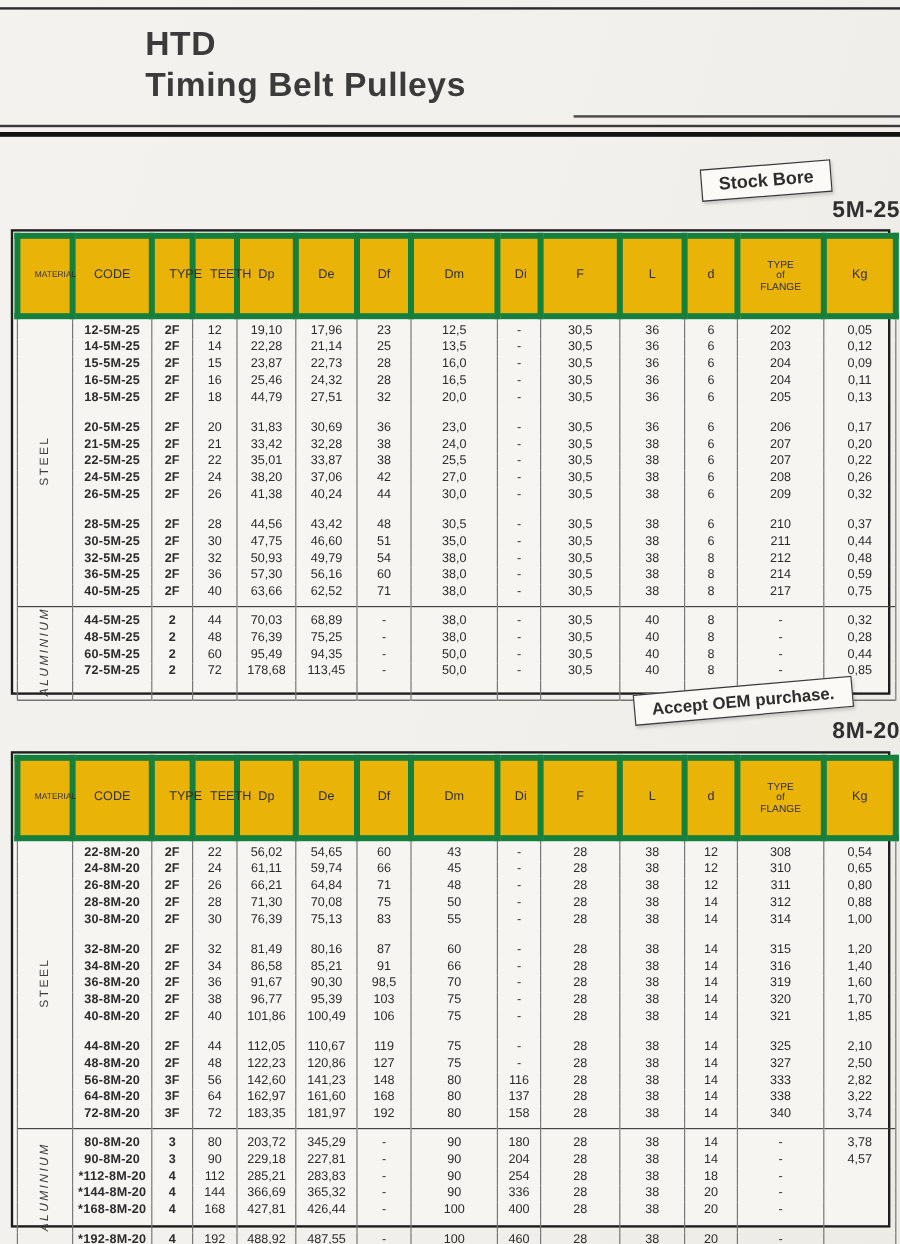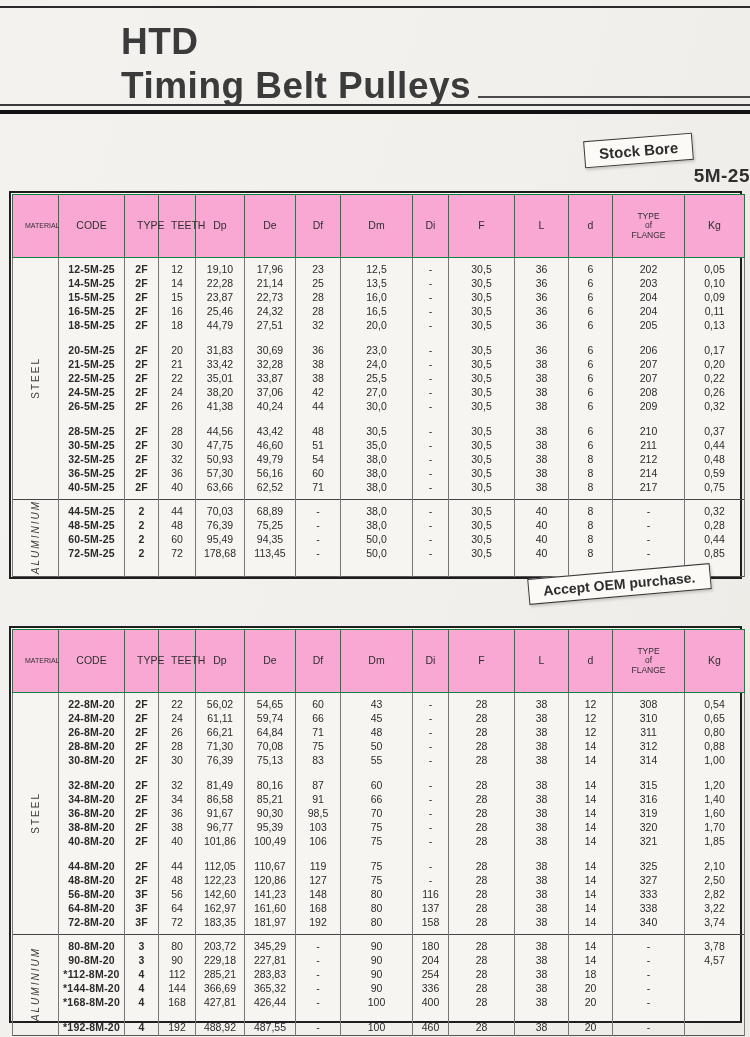--- a/index.html
+++ b/index.html
@@ -3,43 +3,43 @@
 <meta charset="utf-8">
 <style>
   html,body { margin:0; padding:0; background:#dddbd6; }
   .page {
     position:relative; width:750px; height:1037px;
     background:linear-gradient(105deg,#f3f2ee 0%,#f1f0ec 55%,#ecebe6 100%);
     font-family:"Liberation Sans", sans-serif;
     overflow:hidden; margin:0 auto;
   }
   .top-rule { position:absolute; top:6px; left:0; width:100%; height:2px; background:#2b2b2b; }
-  .main-title { position:absolute; left:121px; top:20px; font-size:37px; font-weight:bold; color:#3b3b3b; line-height:1.2; letter-spacing:0.5px; }
+  .main-title { position:absolute; left:121px; top:20px; font-size:28px; font-weight:bold; color:#3b3b3b; line-height:1.2; letter-spacing:0.5px; }
   .code-title { position:absolute; right:5px; top:46px; font-size:29px; font-weight:bold; color:#383838; letter-spacing:0.5px; }
   .rule-right { position:absolute; left:478px; top:96px; width:272px; height:2px; background:#4a4a4a; }
   .rule-thin  { position:absolute; left:0; top:104px; width:100%; height:2px; background:#3a3a3a; }
   .rule-thick { position:absolute; left:0; top:110px; width:100%; height:4px; background:#121212; }
   .stamp {
     position:absolute; background:#fbfaf7; border:1px solid #3a3a3a;
     font-weight:bold; color:#2d2d2d; padding:4px 14px; font-size:15px;
     box-shadow:1px 2px 3px rgba(0,0,0,0.18); white-space:nowrap; z-index:6;
   }
   .stock { left:584px; top:137px; transform:rotate(-4.5deg); }
   .oem   { left:528px; top:571px; transform:rotate(-5deg); font-size:14px; }
   .tbl-title { position:absolute; left:0; width:100%; text-align:right; font-size:19px; font-weight:bold; color:#2f2f2f; letter-spacing:0.5px; }
   .t1 { top:165px; } .t2 { top:599px; }
   .tframe {
     position:absolute; left:9px; width:733px; box-sizing:border-box;
     border:2px solid #1e1e1e; padding:1px; background:#f6f5f1;
   }
   .f1 { top:191px; height:388px; } .f2 { top:626px; height:397px; }
   table { width:100%; height:100%; border-collapse:collapse; table-layout:fixed; border:1px solid #555; }
   th {
-    font-weight:normal; font-size:10.5px; color:#2f2f2f; background:#f9a8d4;
-    border:1px solid #15803d; height:38px; white-space:pre-line; line-height:1.1; padding:12px;
+    font-weight:normal; font-size:10.5px; color:#2f2f2f; background:#eab308;
+    border:5px solid #15803d; height:38px; white-space:pre-line; line-height:1.1; padding:12px;
   }
   th.h0 { font-size:7px; letter-spacing:0; }
   th.h12 { font-size:8.5px; }
   td {
     text-align:center; vertical-align:middle; font-size:10.5px; color:#2b2b2b;
     border-left:1px solid #777; border-right:1px solid #777; padding:0; line-height:1;
   }
   td.c0 { font-weight:bold; font-size:10.5px; letter-spacing:0.2px; }
   td.c1 { font-weight:bold; }
   tr.data { height:14px;padding-left:30px; }
@@ -148,21 +148,21 @@
             <td class="c2">14</td>
             <td class="c3">22,28</td>
             <td class="c4">21,14</td>
             <td class="c5">25</td>
             <td class="c6">13,5</td>
             <td class="c7">-</td>
             <td class="c8">30,5</td>
             <td class="c9">36</td>
             <td class="c10">6</td>
             <td class="c11">203</td>
-            <td class="c12">0,10</td>
+            <td class="c12">0,12</td>
           </tr>
           <tr class="data">
             <td class="c0">15-5M-25</td>
             <td class="c1">2F</td>
             <td class="c2">15</td>
             <td class="c3">23,87</td>
             <td class="c4">22,73</td>
             <td class="c5">28</td>
             <td class="c6">16,0</td>
             <td class="c7">-</td>
@@ -487,20 +487,21 @@
             <td class="c10"></td>
             <td class="c11"></td>
             <td class="c12"></td>
           </tr>
         </tbody>
       </table>
   </div>
 
   <div class="stamp oem">Accept OEM purchase.</div>
 
+  <div class="tbl-title t2">8M-20</div>
   <div class="tframe f2">
     <table>
         <colgroup>
           <col style="width: 46px;">
           <col style="width: 66px;">
           <col style="width: 34px;">
           <col style="width: 37px;">
           <col style="width: 49px;">
           <col style="width: 51px;">
           <col style="width: 45px;">

